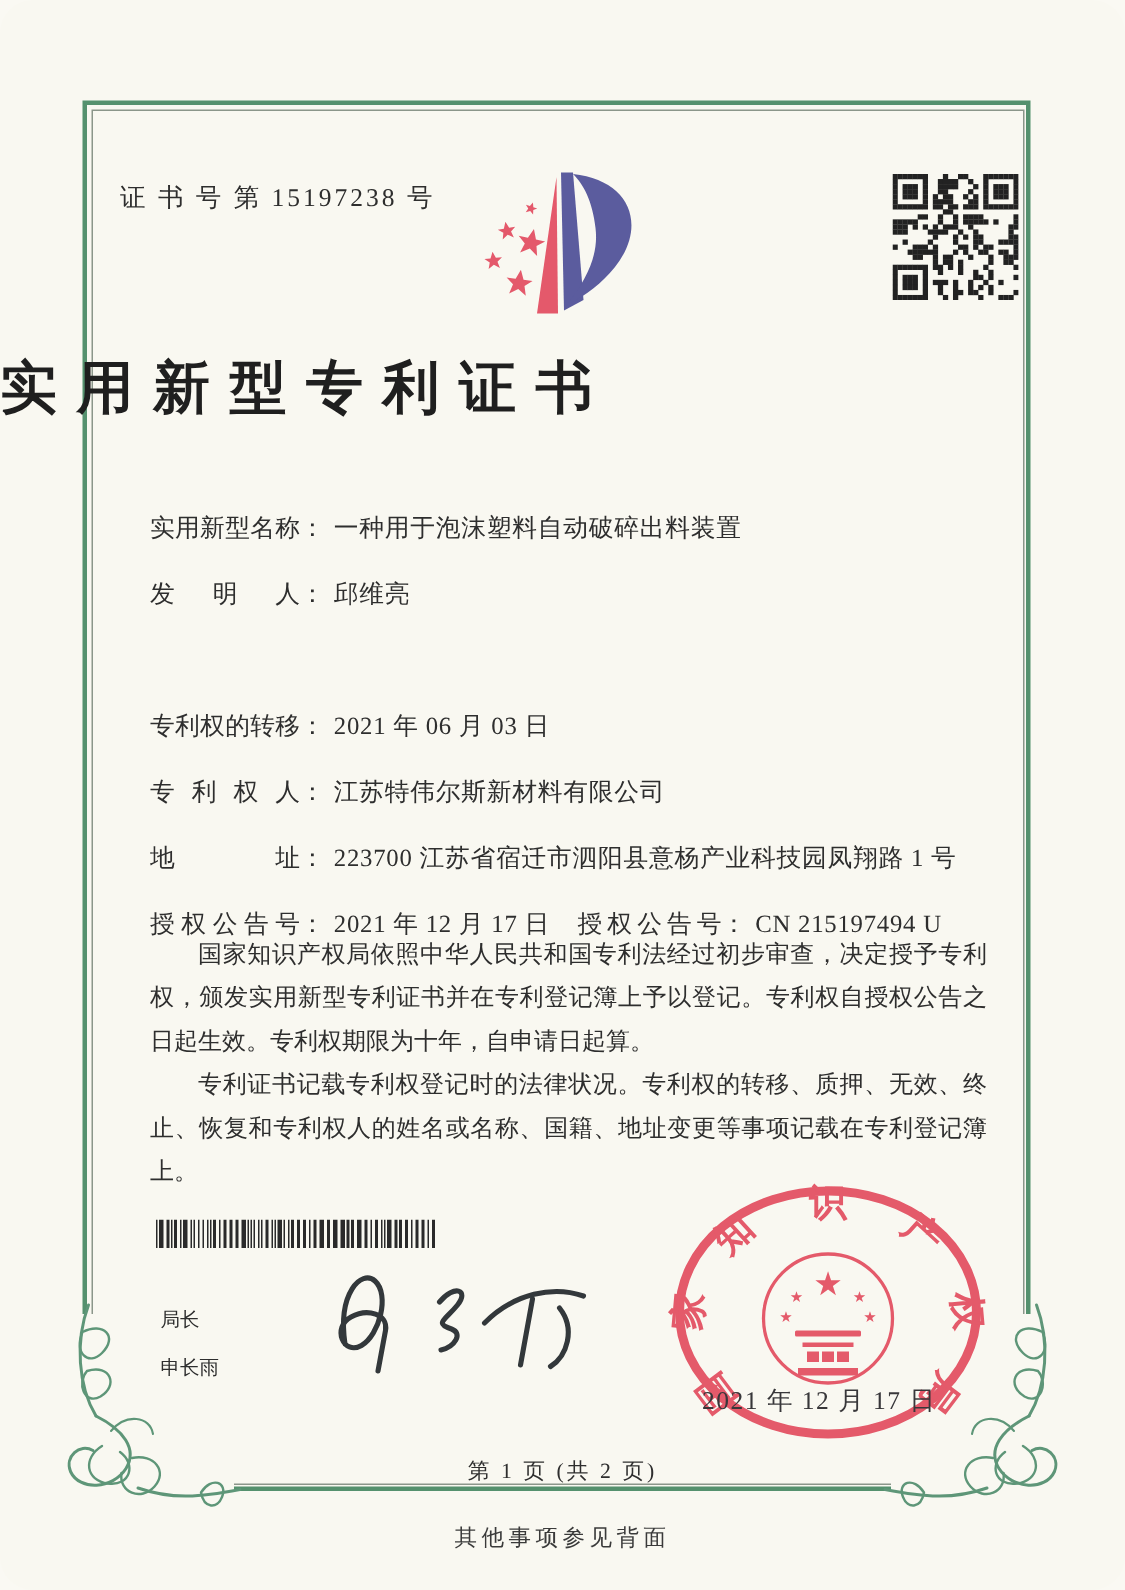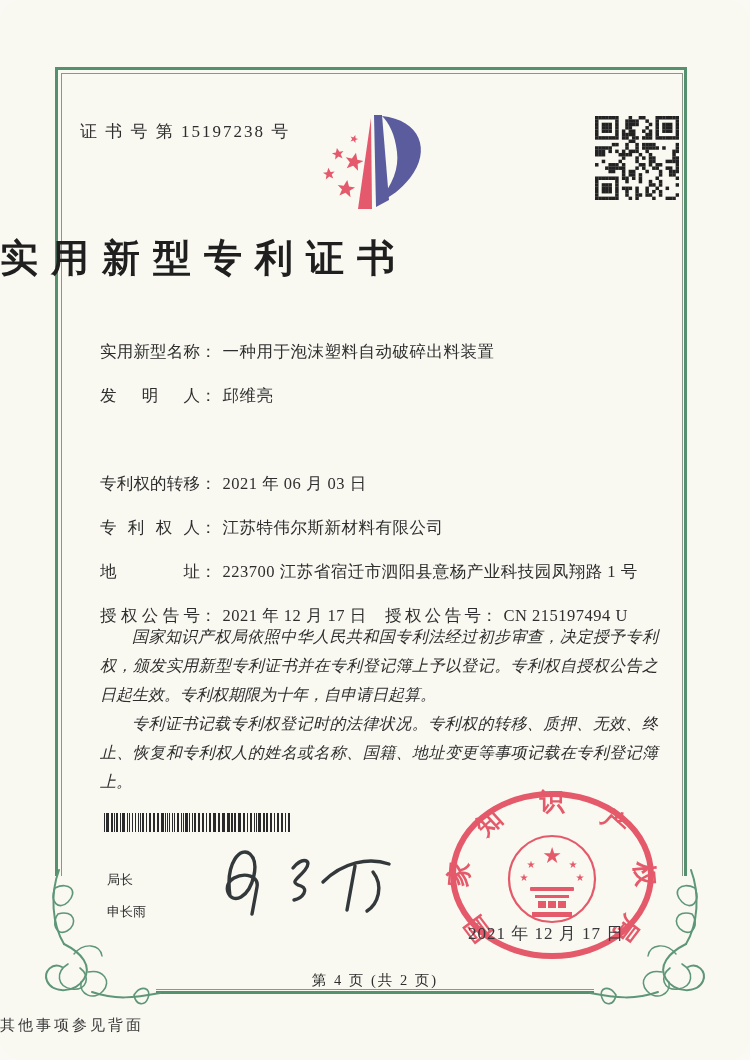--- a/index.html
+++ b/index.html
@@ -28,31 +28,31 @@
   .row{position:absolute;left:100px;width:580px;font-size:16.5px;white-space:nowrap;z-index:4;}
   .lbl{display:inline-block;width:100px;text-align:justify;text-align-last:justify;
     vertical-align:bottom;margin-top:13px;}
   .colon{display:inline-block;}
   .val{margin-left:6px;letter-spacing:.5px;}
   .grant-right{position:absolute;left:285px;top:0;}
   .grant-right .lbl{width:96px;}
   
   .paras{position:absolute;left:100px;top:622px;width:558px;font-size:16px;
     line-height:29px;text-align:justify;z-index:4;}
-  .paras p{margin:0;text-indent:2em;font-style:italic;}
+  .paras p{margin:0;text-indent:2em;}
   
   .barcode{position:absolute;left:104px;top:813px;z-index:4;}
   .official{position:absolute;left:107px;top:864px;font-size:13px;line-height:32px;z-index:5;}
   .signature{position:absolute;left:205px;top:840px;z-index:5;}
   .seal{position:absolute;left:445px;top:788px;z-index:6;opacity:.9;}
   .seal-date{position:absolute;left:468px;top:922px;font-size:17px;letter-spacing:1px;
     color:#38373a;z-index:7;white-space:nowrap;}
   .page-num{position:absolute;left:0;top:971px;width:750px;text-align:center;
     font-size:14.5px;letter-spacing:2px;z-index:5;}
-  .back-note{position:absolute;left:0;top:1016px;width:750px;text-align:left;
+  .back-note{position:absolute;left:0;top:1016px;width:750px;text-align:center;
     font-size:15px;letter-spacing:3px;color:#3a3a3a;z-index:4;}
 </style>
 </head>
 <body>
 
 <div class="page">
 
   <div class="frame"></div>
   <div class="frame-inner"></div>
   <div class="corner-mask mask-bl"></div>
@@ -505,17 +505,17 @@
       <rect x="90" y="107" width="34" height="3"></rect>
       <rect x="93" y="113" width="8" height="7"></rect>
       <rect x="103" y="113" width="8" height="7"></rect>
       <rect x="113" y="113" width="8" height="7"></rect>
       <rect x="87" y="124" width="40" height="5"></rect>
     </g>
   </svg>
 
   <div class="seal-date">2021 年 12 月 17 日</div>
 
-  <div class="page-num">第 4 页 (共 2 页)</div>
+  <div class="page-num">第 1 页 (共 2 页)</div>
 
   <div class="back-note">其他事项参见背面</div>
 
 </div>
 
 </body></html>

